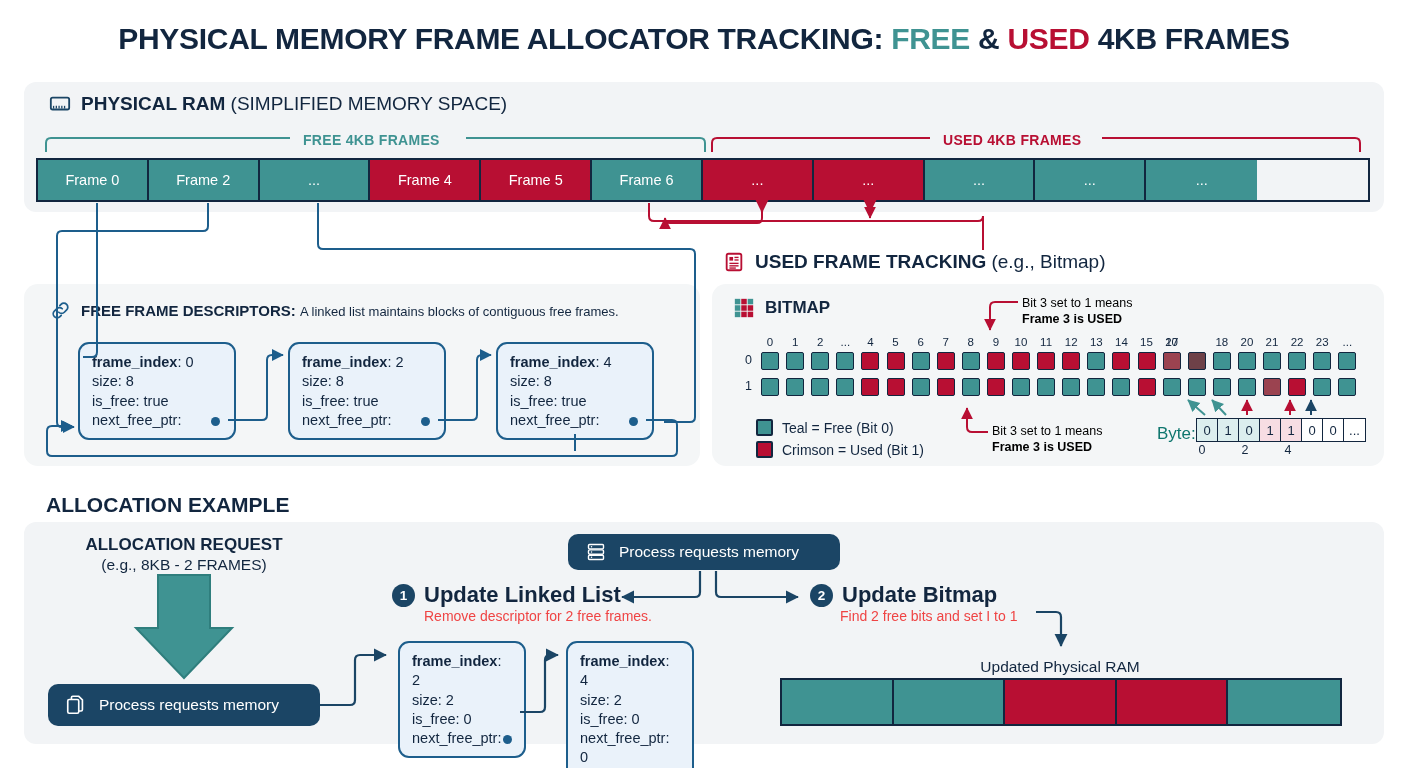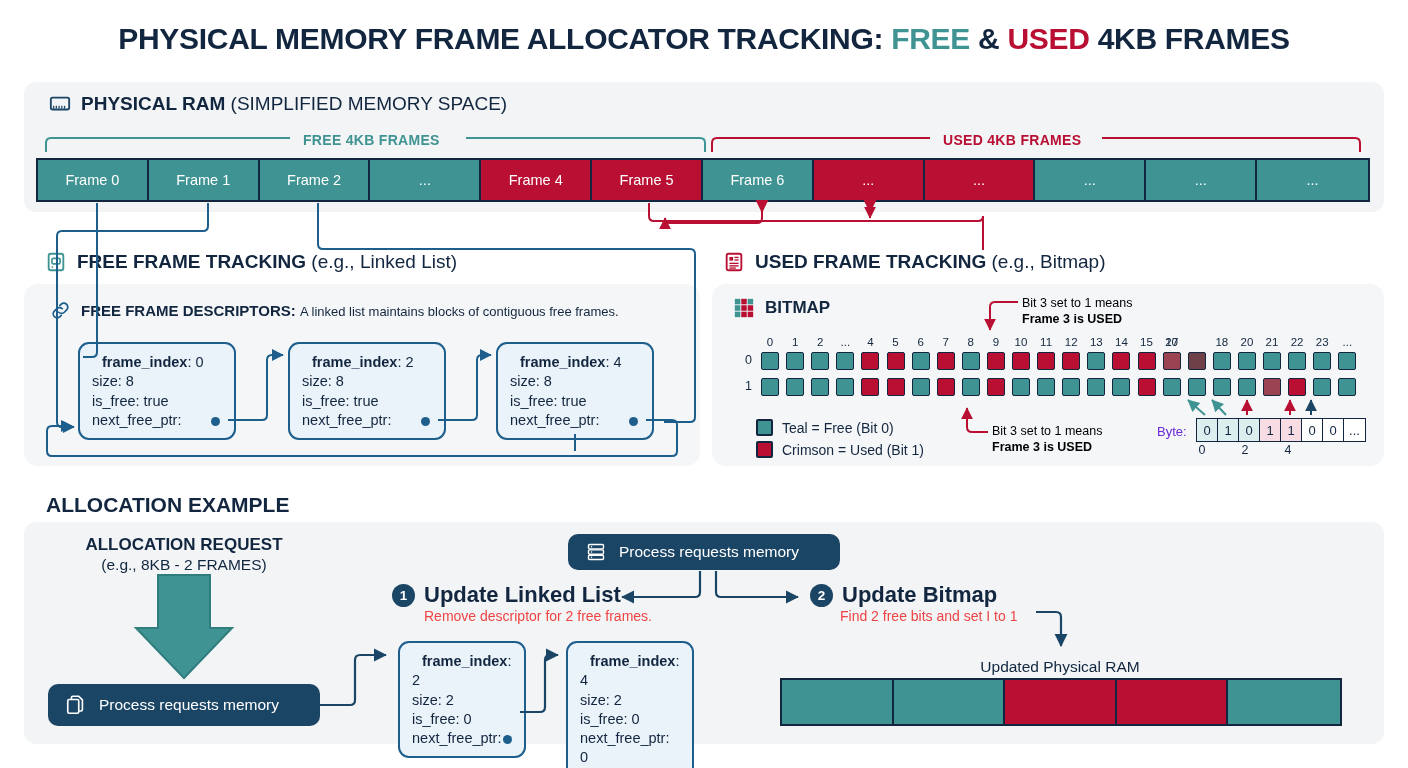--- a/index.html
+++ b/index.html
@@ -81,21 +81,21 @@
   .desc {
     position:absolute;
     background:#eaf2fa;
     border:2.5px solid #1d5e8c;
     border-radius:11px;
     padding:9px 12px 8px 12px;
     font-size:14.5px;
     color:#12263f;
     line-height:1.33;
   }
-  .desc .k { font-weight:bold;margin-left:10px; }
+  .desc .k { font-weight:bold; }
   .dot {
     position:absolute;
     width:9px; height:9px; border-radius:50%;
     background:#1d5e8c;
   }
 
   
   .bm-colhdr {
     position:absolute;
     font-size:11.5px; color:#12263f; font-weight:normal;
@@ -126,21 +126,21 @@
 
   .callout {
     position:absolute;
     font-size:12.5px; color:#000000; line-height:1.3;
     white-space:nowrap;
   }
   .callout b { font-weight:bold; }
 
   
   .byte-label {
-    position:absolute; font-size:13px; color:#6d28d9;
+    position:absolute; font-size:17px; color:#0f766e;
   }
   .byte-strip {
     position:absolute; display:flex;
     border:1.6px solid #12263f;
   }
   .byte-cell {
     width:21px; height:22px;
     border-right:1.4px solid #12263f;
     display:flex; align-items:center; justify-content:center;
     font-size:13px; color:#12263f;
@@ -226,23 +226,20 @@
   </div>
 
   <div class="bracket-label teal" style="left:296px; top:132px;">FREE 4KB FRAMES</div>
   <div class="bracket-label crimson" style="left:936px; top:132px;">USED 4KB FRAMES</div>
 
   <div class="ram-row" style="left:36px; top:158px; width:1334px; height:44px;" id="ram-row">
       <div class="frame teal" style="width: 8.33333%;">
         <span>Frame 0</span>
       </div>
       <div class="frame teal" style="width: 8.33333%;">
-        <span>Frame 1</span>
-      </div>
-      <div class="frame teal" style="width: 8.33333%;">
         <span>Frame 2</span>
       </div>
       <div class="frame teal" style="width: 8.33333%;">
         <span>...</span>
       </div>
       <div class="frame crimson" style="width: 8.33333%; justify-content: center;">
         <span>Frame 4</span>
       </div>
       <div class="frame crimson" style="width: 8.33333%;">
         <span>Frame 5</span>
@@ -260,30 +257,20 @@
         <span>...</span>
       </div>
       <div class="frame teal" style="width: 8.33333%;">
         <span>...</span>
       </div>
       <div class="frame teal" style="width: 8.33333%;">
         <span>...</span>
       </div>
     </div>
 
-  <div class="sec-head" style="left:44px; top:250px;">
-    <span class="icon-box">
-      <svg width="22" height="22" viewBox="0 0 24 24">
-          <rect x="4" y="3" width="16" height="18" rx="2.5" fill="none" stroke="#3f9392" stroke-width="2"></rect>
-          <rect x="7.5" y="8" width="9" height="6" rx="1.5" fill="none" stroke="#3f9392" stroke-width="1.8"></rect>
-          <circle cx="8" cy="17.5" r="1" fill="#3f9392"></circle>
-        </svg>
-    </span>
-    <span><span>FREE FRAME TRACKING</span><span class="light"> (e.g., Linked List)</span></span>
-  </div>
 
   <div class="subpanel" style="left:24px; top:284px; width:676px; height:182px;"></div>
 
   <div class="sec-head" style="left:48px; top:298px; font-size:15px;">
     <span class="icon-box">
       <svg width="21" height="21" viewBox="0 0 24 24">
           <path d="M10 14a4.5 4.5 0 0 0 6.4 0l2.6-2.6a4.5 4.5 0 0 0-6.4-6.4L11.2 6.4" fill="none" stroke="#1d5e8c" stroke-width="2" stroke-linecap="round"></path>
           <path d="M14 10a4.5 4.5 0 0 0-6.4 0L5 12.6a4.5 4.5 0 0 0 6.4 6.4l1.4-1.4" fill="none" stroke="#1d5e8c" stroke-width="2" stroke-linecap="round"></path>
         </svg>
     </span>

